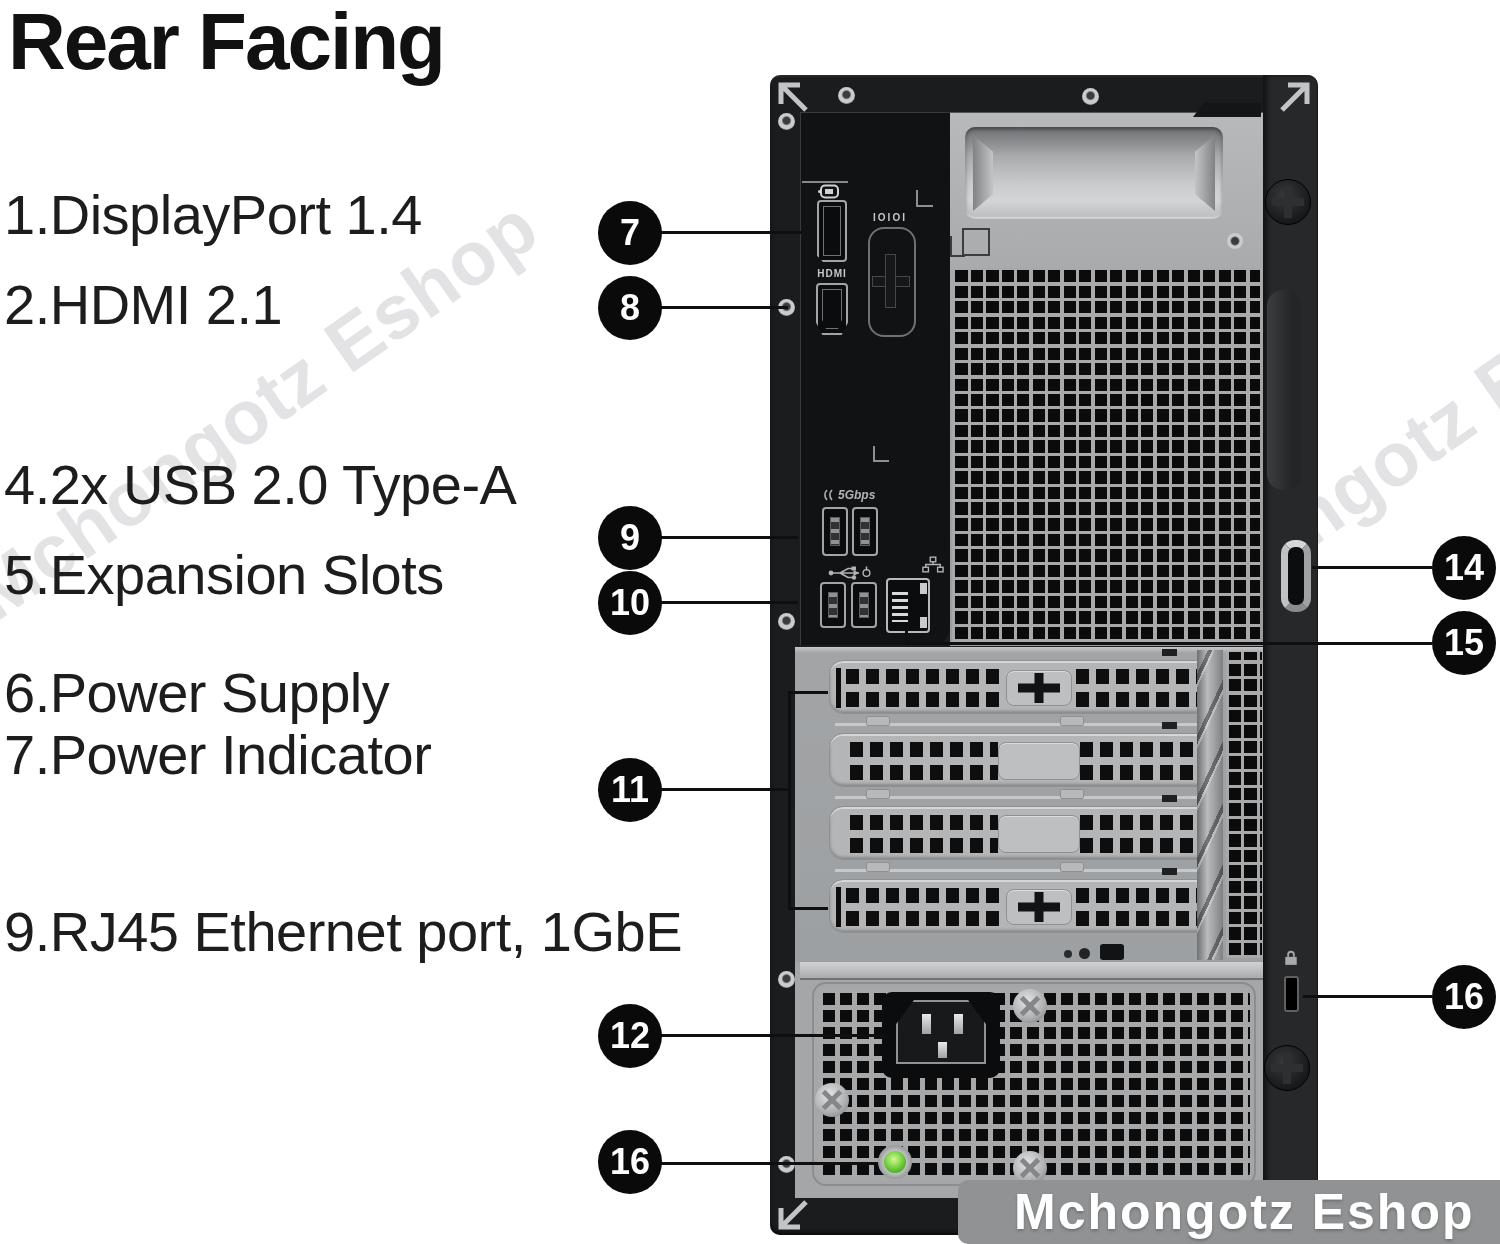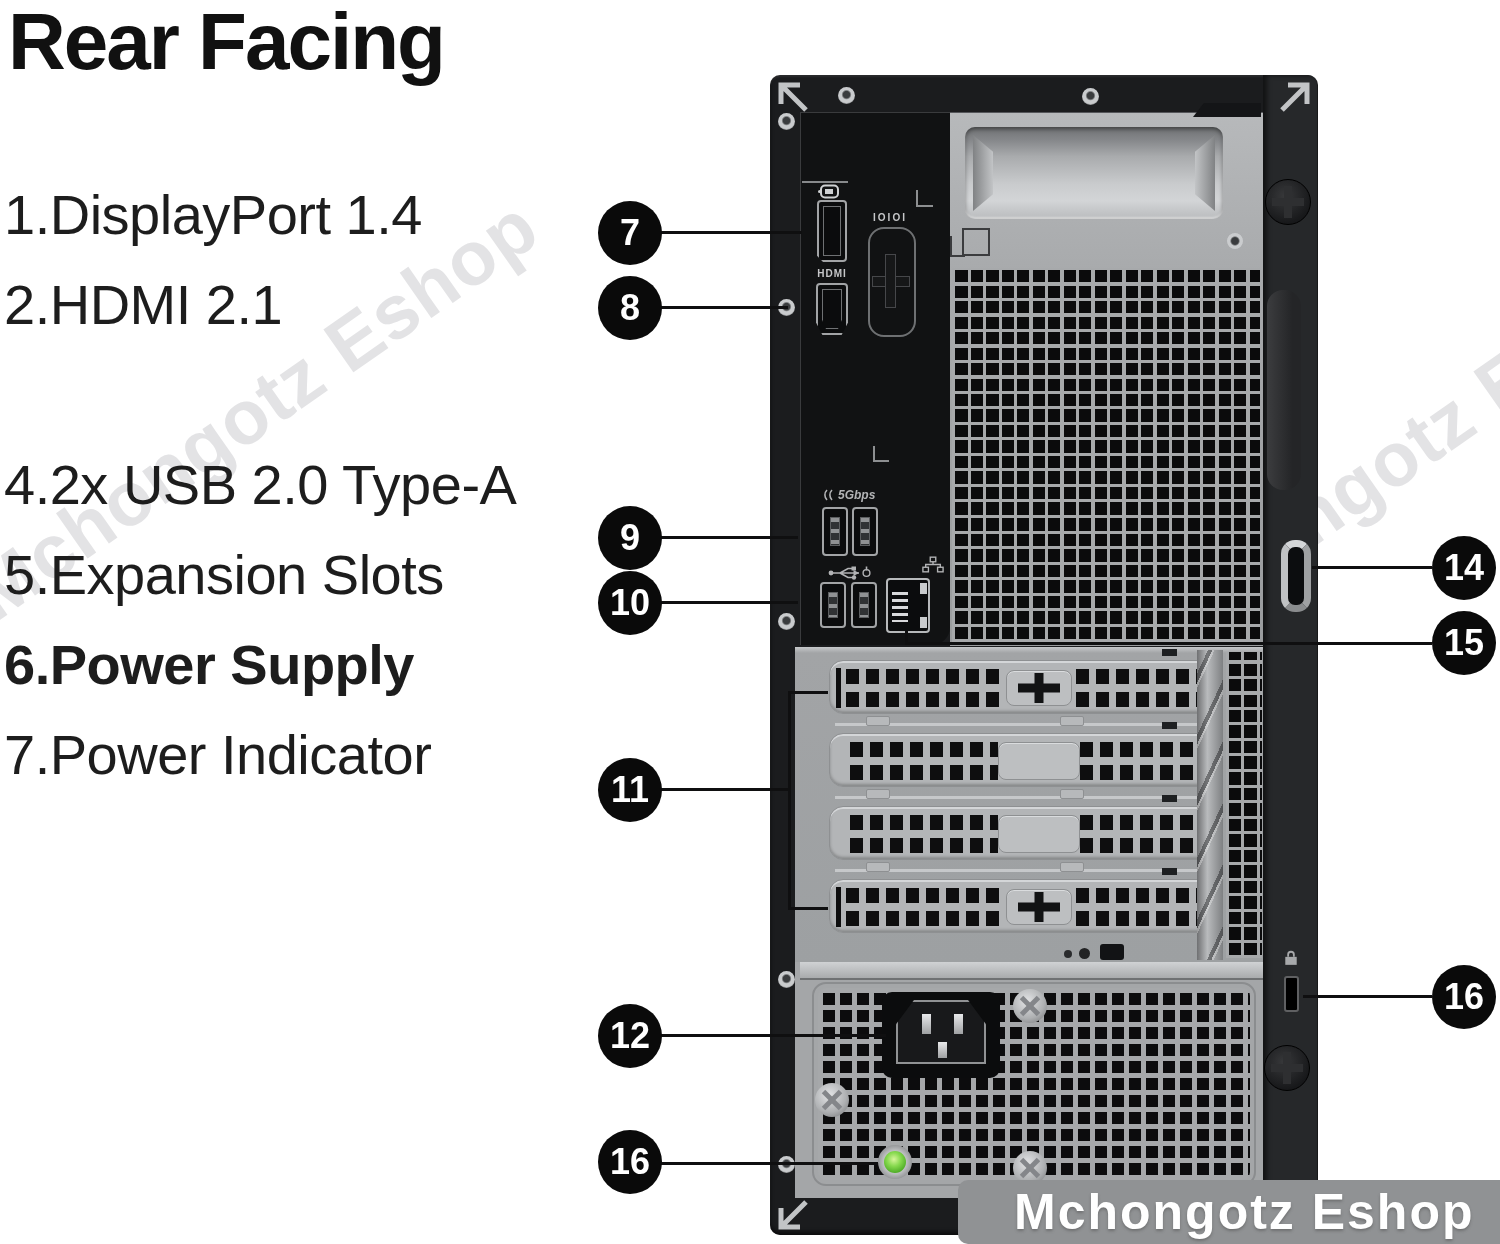--- a/index.html
+++ b/index.html
@@ -78,22 +78,23 @@
 <div id="canvas">
 
   <div class="a wm" style="left:-20px;top:558px;">Mchongotz Eshop</div>
   <div class="a wm" style="left:1130px;top:600px;">Mchongotz Eshop</div>
 
   <div class="a" id="page-title">Rear Facing</div>
   <div class="a legend-item" style="top:182px;">1.DisplayPort 1.4</div>
   <div class="a legend-item" style="top:272px;">2.HDMI 2.1</div>
   <div class="a legend-item" style="top:452px;">4.2x USB 2.0 Type-A</div>
   <div class="a legend-item" style="top:542px;">5.Expansion Slots</div>
-  <div class="a legend-item" style="top:632px;font-weight:bold;">6.Power Supply</div>
+  <div class="a legend-item" style="top:660px;">6.Power Supply</div>
   <div class="a legend-item" style="top:722px;">7.Power Indicator</div>
+  <div class="a legend-item" style="top:899px;">9.RJ45 Ethernet port, 1GbE</div>
 
   <div class="a" id="tower-body"></div>
 
   <div class="a z" style="left:1263px;top:75px;width:54px;height:1160px;background:#26282a;border-radius:0 10px 10px 0;box-shadow:inset 4px 0 5px rgba(0,0,0,.55);"></div>
   <div class="a" style="left:1193px;top:103px;width:68px;height:14px;background:#141517;clip-path:polygon(16% 0,100% 0,100% 100%,0 100%);z-index:3;"></div>
 
   <svg class="a" style="left:776px;top:80px;z-index:4;" width="40" height="40" viewBox="0 0 40 40">
       <path d="M5 24 V5 H24 M7 7 L30 30" stroke="#c2c4c6" stroke-width="5" fill="none"></path>
     </svg>
   <svg class="a" style="left:1272px;top:80px;z-index:4;" width="40" height="40" viewBox="0 0 40 40">

